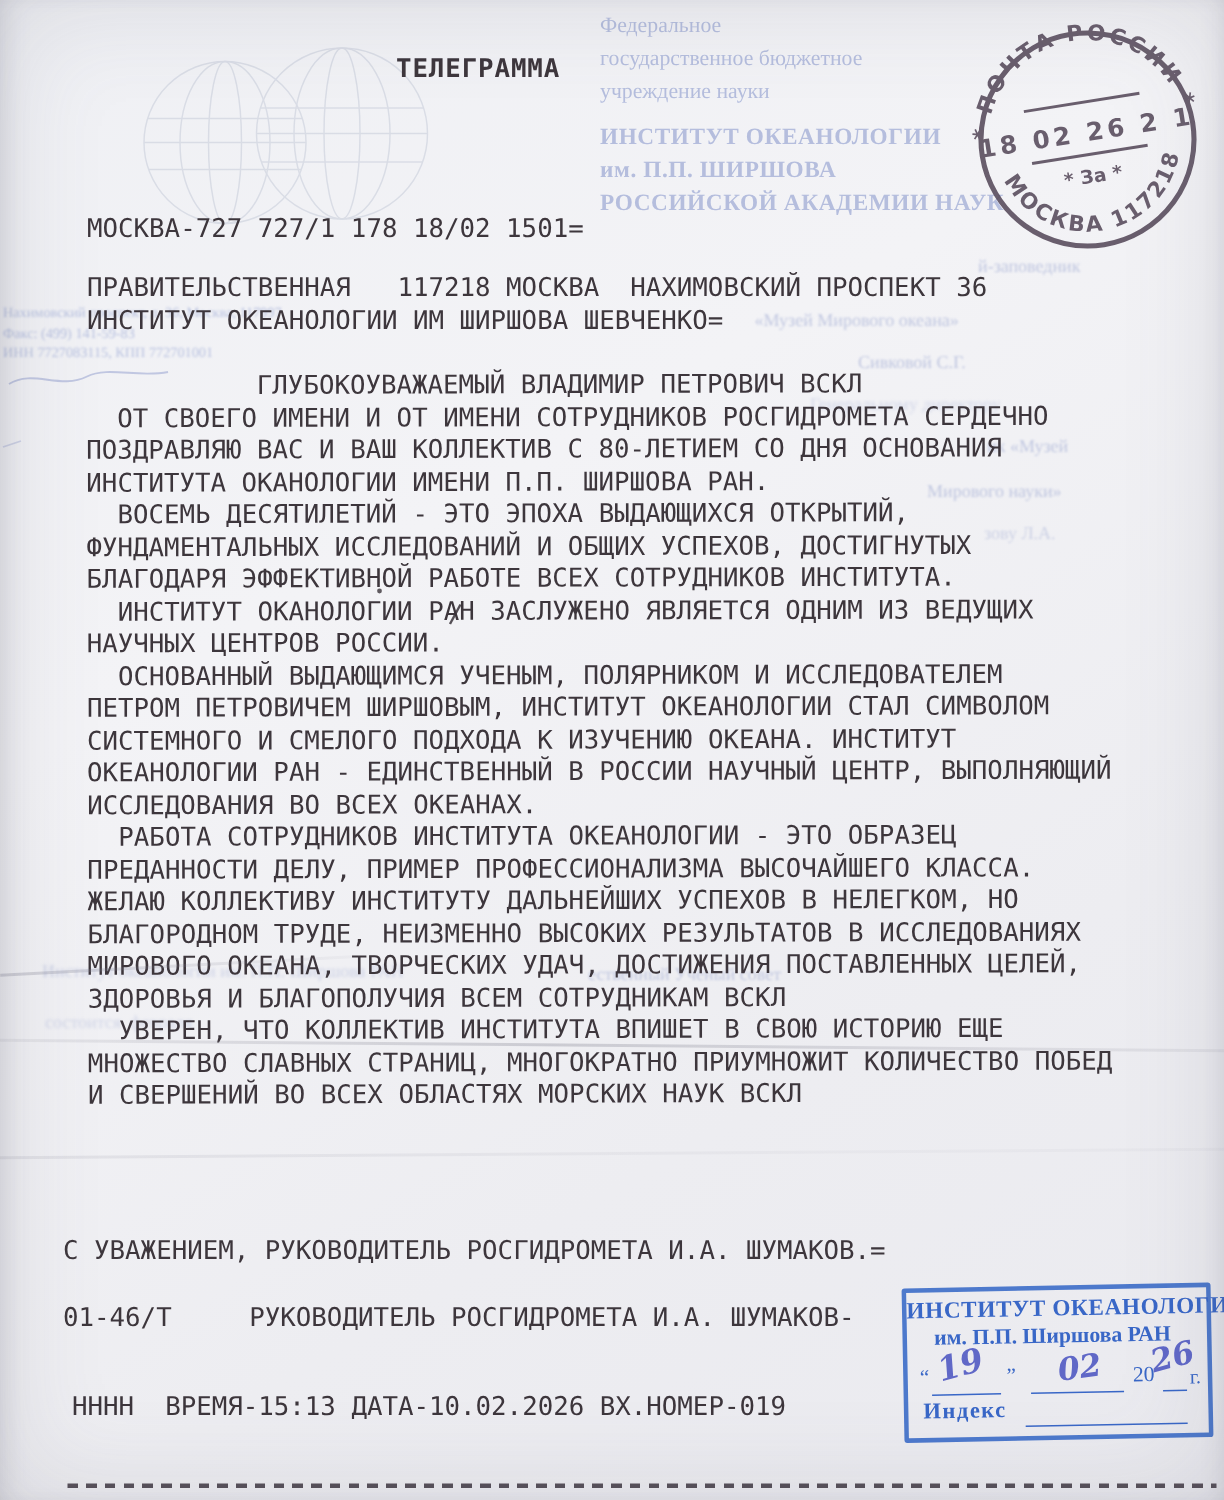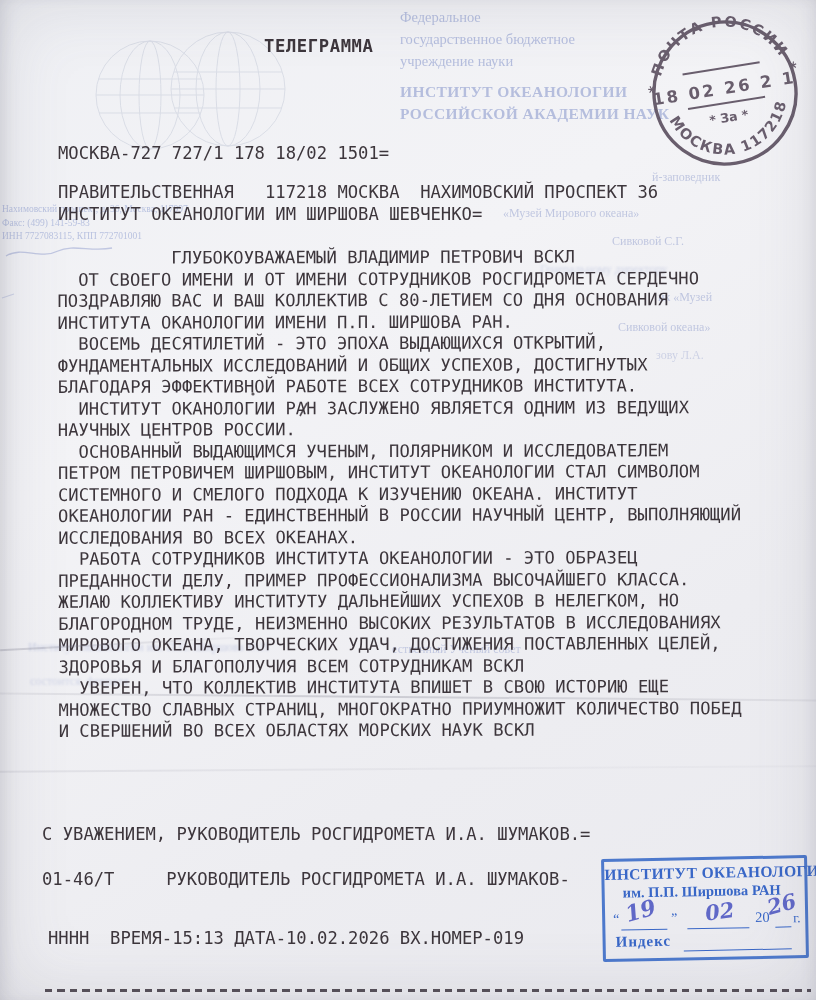--- a/index.html
+++ b/index.html
@@ -24,21 +24,21 @@
         font-family:"Liberation Serif","DejaVu Serif",serif;color:#a6b1d8;
         filter:blur(.5px);opacity:.8;}
   .lh-type{font-size:14.5px;line-height:22px;}
   .lh-name{font-size:15.5px;line-height:22px;font-weight:bold;letter-spacing:.4px;margin-top:9px;}
   .lh-left{left:2px;top:177px;width:250px;font-family:"Liberation Serif",serif;
         font-size:9.5px;line-height:13.6px;color:#93a2d2;opacity:.6;filter:blur(.55px);white-space:pre;margin-top:26px;}
   .fade{position:absolute;font-family:"Liberation Serif","DejaVu Serif",serif;
         font-size:12px;color:#97a3cf;opacity:.55;filter:blur(.7px);white-space:pre;}
   .fn1{left:652px;top:170px;}
   .fn2{left:503px;top:206px;}
-  .fn3{left:612px;top:234px;}
+  .fn3{left:572px;top:234px;}
   .fn4{left:540px;top:262px;opacity:.35;filter:blur(1.2px);}
   .fn5{left:658px;top:290px;}
   .fn6{left:618px;top:320px;}
   .fn7{left:656px;top:348px;opacity:.4;}
   .fn8{left:28px;top:640px;opacity:.4;filter:blur(1px);}
   .fn9{left:392px;top:642px;opacity:.5;}
   .fn10{left:30px;top:674px;opacity:.35;filter:blur(1.2px);}
   
   .reg{left:602px;top:857px;width:200px;height:97px;border:3px solid rgba(51,102,198,.9);
         border-radius:2px;transform:rotate(-1.1deg);color:#3060c5;
@@ -97,31 +97,32 @@
   </svg>
 
   <div class="abs lh-right">
     <div class="lh-type">
         <div class="lh-type-line">Федеральное</div>
         <div class="lh-type-line">государственное бюджетное</div>
         <div class="lh-type-line">учреждение науки</div>
       </div>
     <div class="lh-name">
         <div class="lh-name-line">ИНСТИТУТ ОКЕАНОЛОГИИ</div>
+        <div class="lh-name-line">им. П.П. ШИРШОВА</div>
         <div class="lh-name-line">РОССИЙСКОЙ АКАДЕМИИ НАУК</div>
       </div>
   </div>
   <div class="abs lh-left"><div class="lh-left-line">Нахимовский проспект, д. 36, Москва, 117997</div><div class="lh-left-line">Факс: (499) 141-59-83</div><div class="lh-left-line">ИНН 7727083115, КПП 772701001</div></div>
 
   <div class="fade fn1">й-заповедник</div>
   <div class="fade fn2">«Музей Мирового океана»</div>
   <div class="fade fn3">Сивковой С.Г.</div>
   <div class="fade fn4">Генеральному директору</div>
   <div class="fade fn5">ик «Музей</div>
-  <div class="fade fn6">Сивковой океана»</div>
+  <div class="fade fn6">Мирового науки»</div>
   <div class="fade fn7">зову Л.А.</div>
   <div class="fade fn8">Институт океанологии им. П.П. Ширшова РАН</div>
   <div class="fade fn9">ественный Учёный совет</div>
   <div class="fade fn10">состоится  февраля</div>
 
   <svg class="abs poststamp" width="170" height="170" viewBox="0 0 170 170">
     <defs>
       <path id="arcTop" d="M 21.9 104 A 66 66 0 1 1 148.1 104"></path>
       <path id="arcBot" d="M 25 100 A 62 62 0 0 0 145 100"></path>
     </defs>

